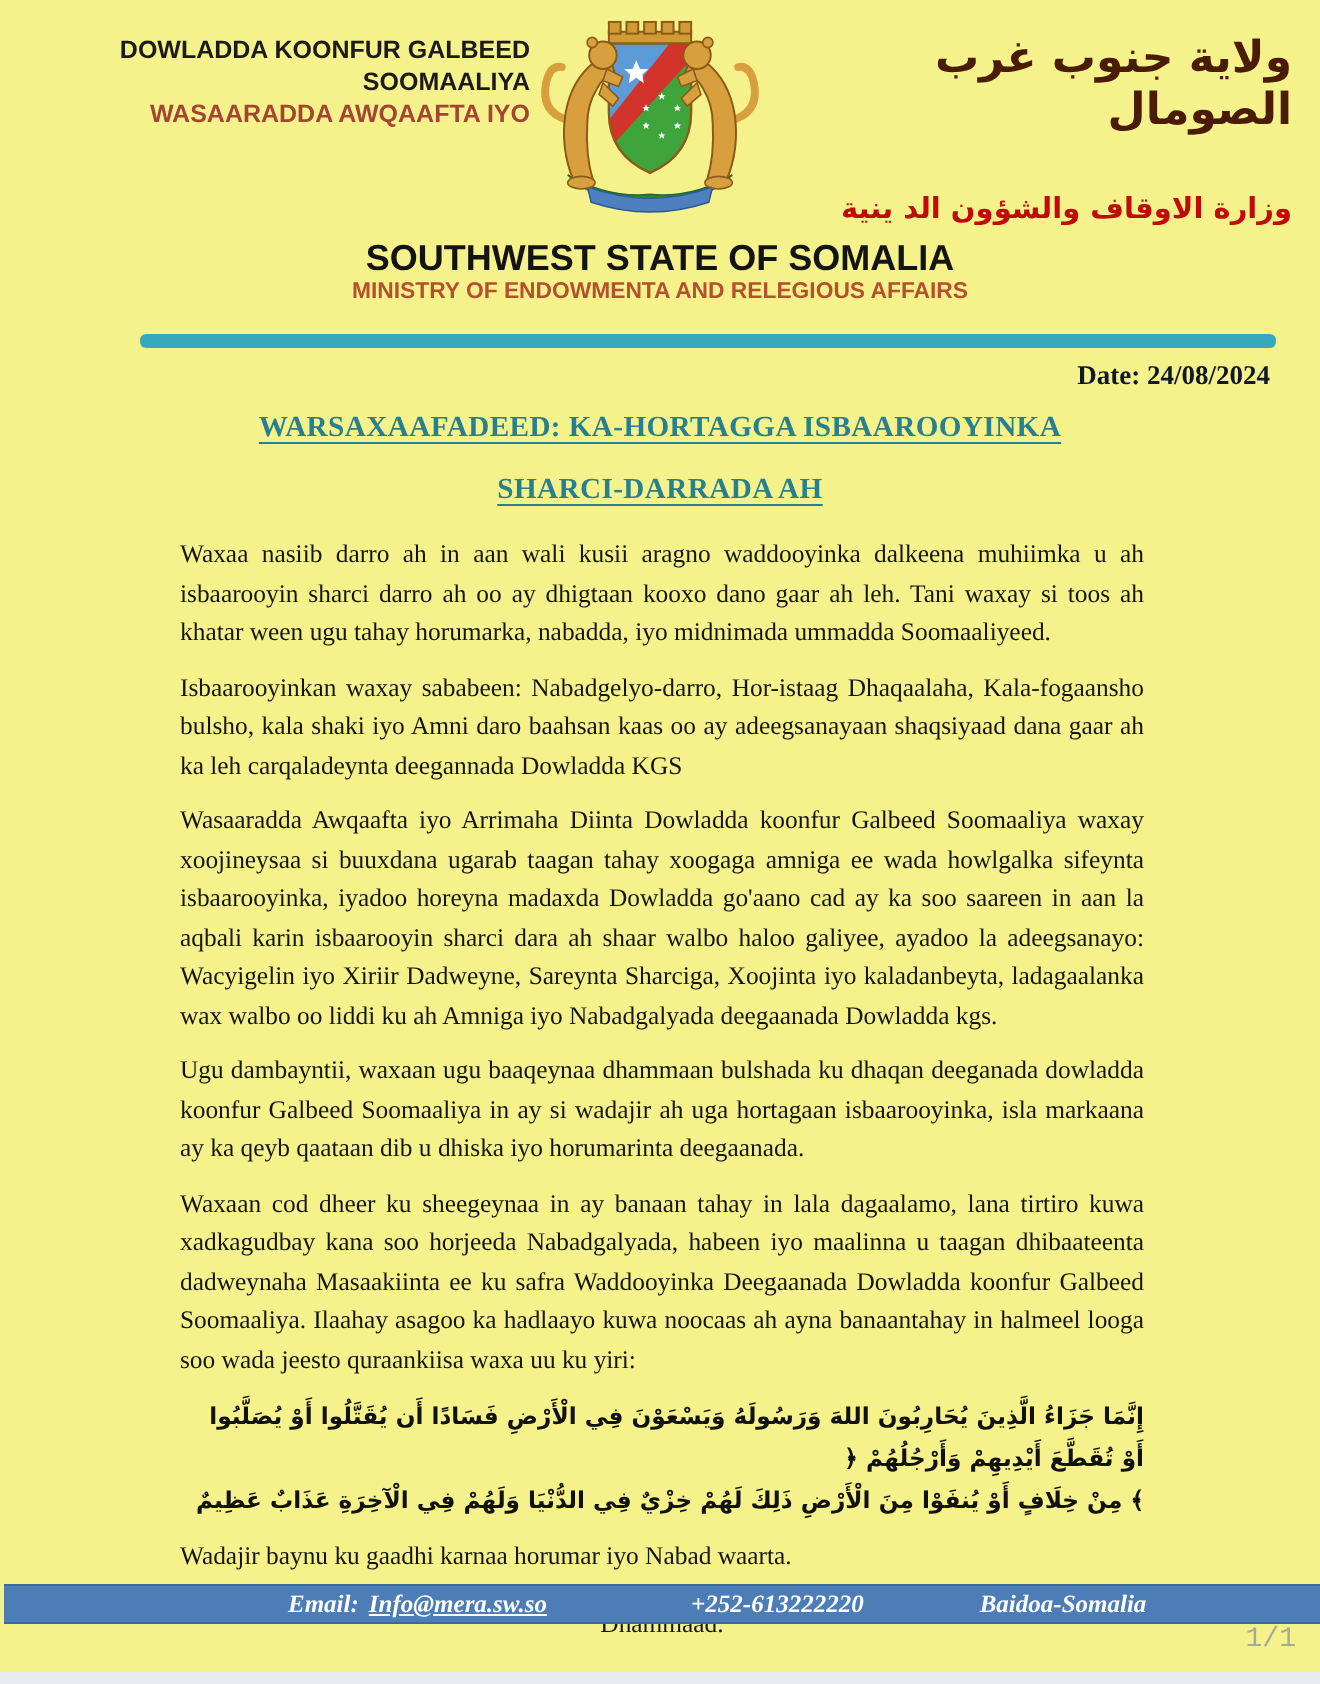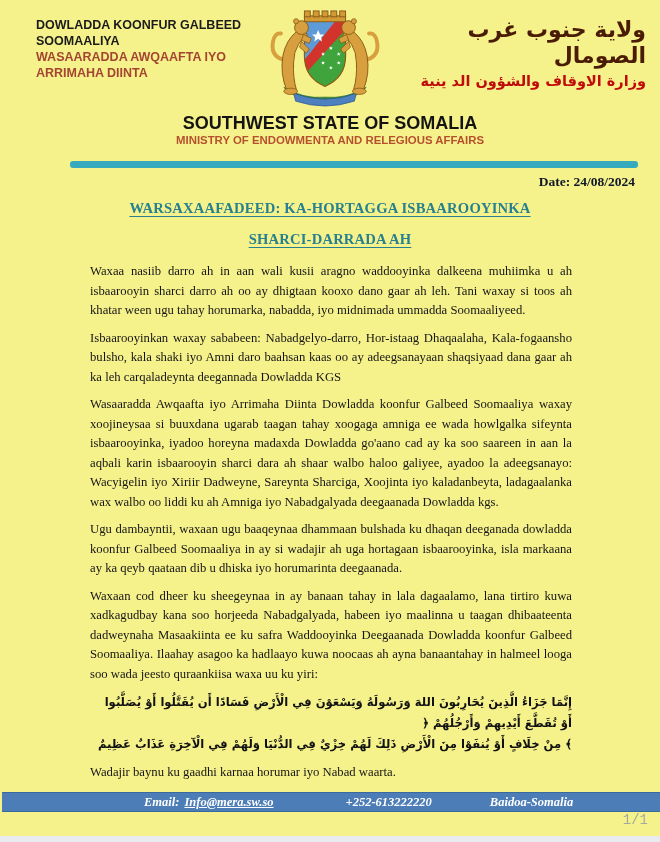--- a/index.html
+++ b/index.html
@@ -6,38 +6,38 @@
   html,body { width:660px; height:842px; }
   body { background:#E8EBEF; font-family:"Liberation Serif","DejaVu Serif",serif; }
 
   .page {
     position:relative; width:660px; height:836px;
     background:#F6F28B; overflow:hidden; color:#161616;
   }
 
   
   .letterhead { display:flex; padding-top:9px; }
-  .lh-left { width:265px; padding-left:36px; text-align:left; padding-top:8px; }
+  .lh-left { width:265px; padding-left:36px; text-align:right; padding-top:8px; }
   .lh-left .black-line {
     font-family:"Liberation Sans","DejaVu Sans",sans-serif;
     font-weight:bold; font-size:12.5px; line-height:16px; color:#1b1b1b;
   }
   .lh-left .maroon-line {
     font-family:"Liberation Sans","DejaVu Sans",sans-serif;
     font-weight:bold; font-size:12.5px; line-height:16px; color:#A34532;
   }
   .lh-emblem { width:120px; flex:0 0 120px; }
   .lh-right { flex:1; text-align:right; padding:8px 14px 0 0; direction:rtl; }
   .lh-right .ar-dark {
     font-family:"DejaVu Sans",sans-serif; font-weight:bold;
     font-size:22px; line-height:26px; color:#4A1C05;
   }
   .lh-right .ar-red {
     font-family:"DejaVu Sans",sans-serif; font-weight:bold;
-    font-size:14.5px; line-height:24px; color:#C00B0B;
+    font-size:14.5px; line-height:24px; color:#C00B0B;margin-top:24px;
   }
   .lh-english { text-align:center; margin-top:4px; }
   .lh-english .en-black {
     font-family:"Liberation Sans","DejaVu Sans",sans-serif;
     font-weight:bold; font-size:18px; line-height:17px; color:#141414;
   }
   .lh-english .en-red {
     font-family:"Liberation Sans","DejaVu Sans",sans-serif;
     font-weight:bold; font-size:11.4px; line-height:16px; color:#B5502F;
   }
@@ -95,21 +95,20 @@
 </head>
 <body>
 
 <div class="page">
 
   <div class="letterhead">
     <div class="lh-left">
       <div class="black-line">DOWLADDA KOONFUR GALBEED</div>
       <div class="black-line">SOOMAALIYA</div>
       <div class="maroon-line">WASAARADDA AWQAAFTA IYO</div>
-      <div class="maroon-line">ARRIMAHA DIINTA</div>
     </div>
 
     <div class="lh-emblem">
       <svg width="120" height="98" viewBox="0 0 120 100" aria-hidden="true">
         <defs>
           <polygon id="st" points="0,-1 .294,-.309 .951,-.309 .476,.118 .588,.809 0,.382 -.588,.809 -.476,.118 -.951,-.309 -.294,-.309" fill="#FFFFFF"></polygon>
           <clipPath id="shieldClip">
               <path d="M39,13 H81 V48 Q81,70 60,79 Q39,70 39,48 Z"></path>
             </clipPath>
           <g id="leo">

